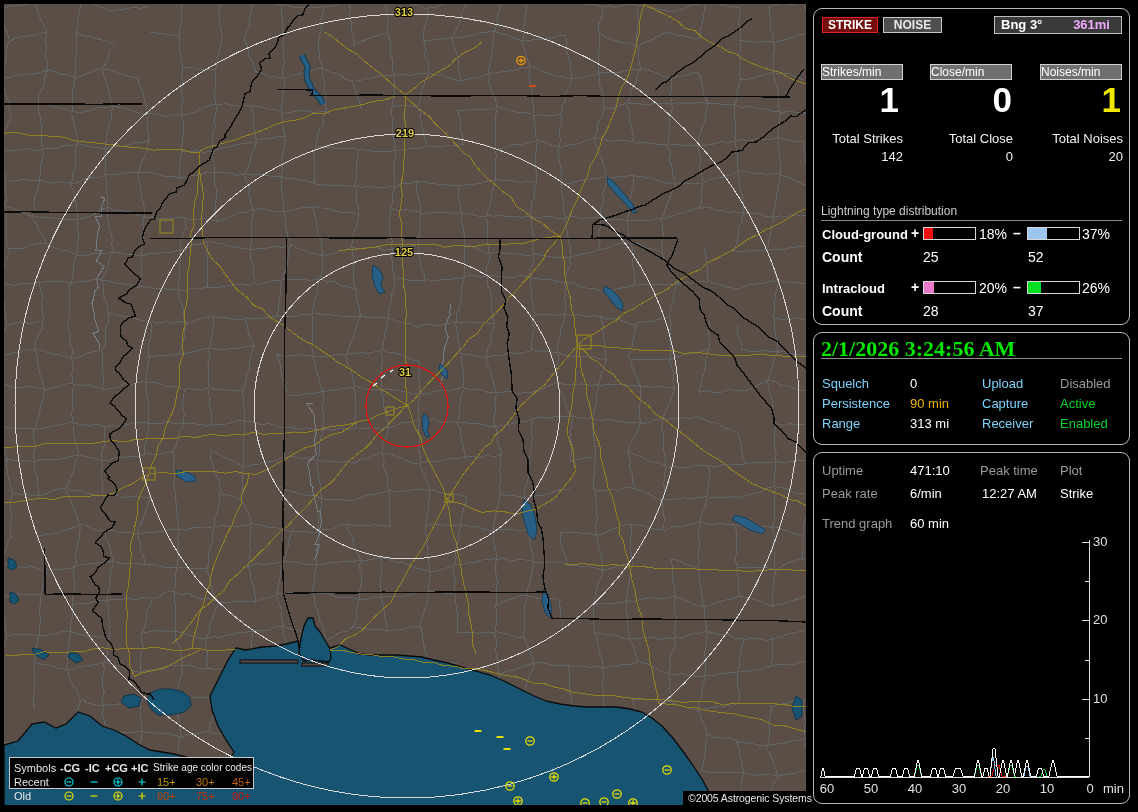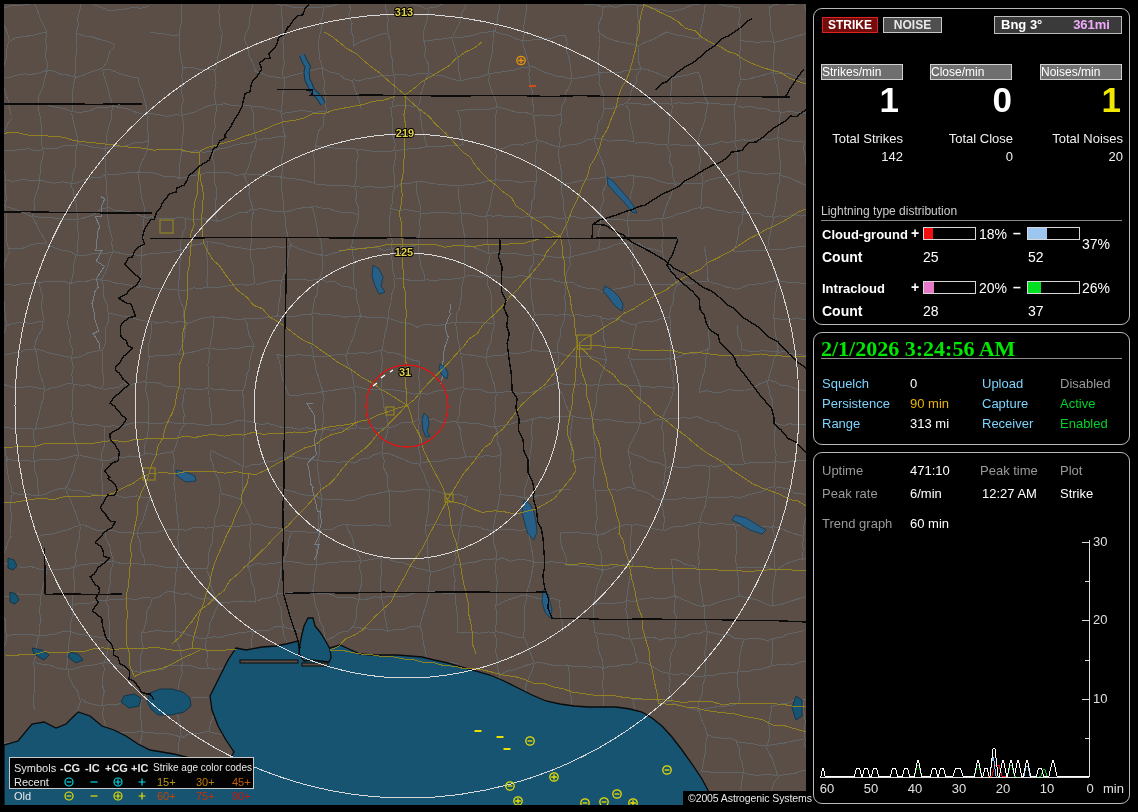--- a/index.html
+++ b/index.html
@@ -1211,21 +1211,21 @@
 <div class="abs" style="left:822px;top:227px;font-size:13px;font-weight:bold;color:#fff">Cloud-ground</div>
 <div class="abs" style="left:911px;top:225px;font-size:14px;font-weight:bold;color:#fff">+</div>
 <div class="bar" style="left:923px;top:227px">
     <div style="width:9px;background:#f01010"></div>
   </div>
 <div class="pct" style="left:979px;top:226px">18%</div>
 <div class="abs" style="left:1013px;top:225px;font-size:14px;font-weight:bold;color:#fff">–</div>
 <div class="bar" style="left:1027px;top:227px">
     <div style="width:19px;background:#9cc6f0"></div>
   </div>
-<div class="pct" style="left:1082px;top:236px">37%</div>
+<div class="pct" style="left:1082px;top:226px">37%</div>
 <div class="abs" style="left:822px;top:249px;font-size:14px;font-weight:bold;color:#fff">Count</div>
 <div class="pct" style="left:923px;top:249px">25</div>
 <div class="pct" style="left:1028px;top:249px">52</div>
 <div class="abs" style="left:822px;top:281px;font-size:13px;font-weight:bold;color:#fff">Intracloud</div>
 <div class="abs" style="left:911px;top:279px;font-size:14px;font-weight:bold;color:#fff">+</div>
 <div class="bar" style="left:923px;top:281px">
     <div style="width:10px;background:#e878c8"></div>
   </div>
 <div class="pct" style="left:979px;top:280px">20%</div>
 <div class="abs" style="left:1013px;top:279px;font-size:14px;font-weight:bold;color:#fff">–</div>

